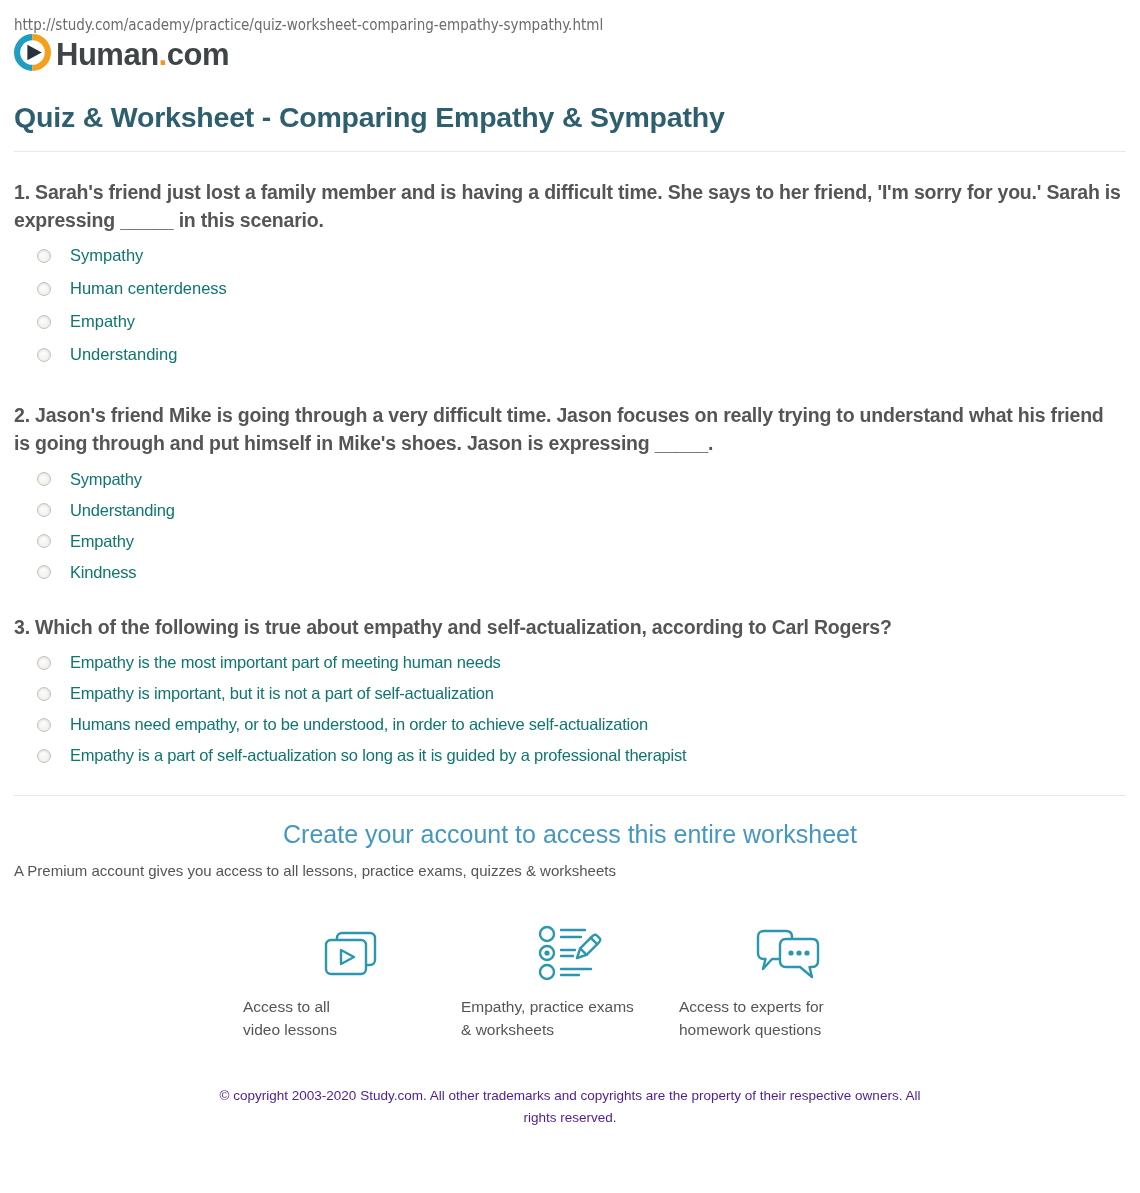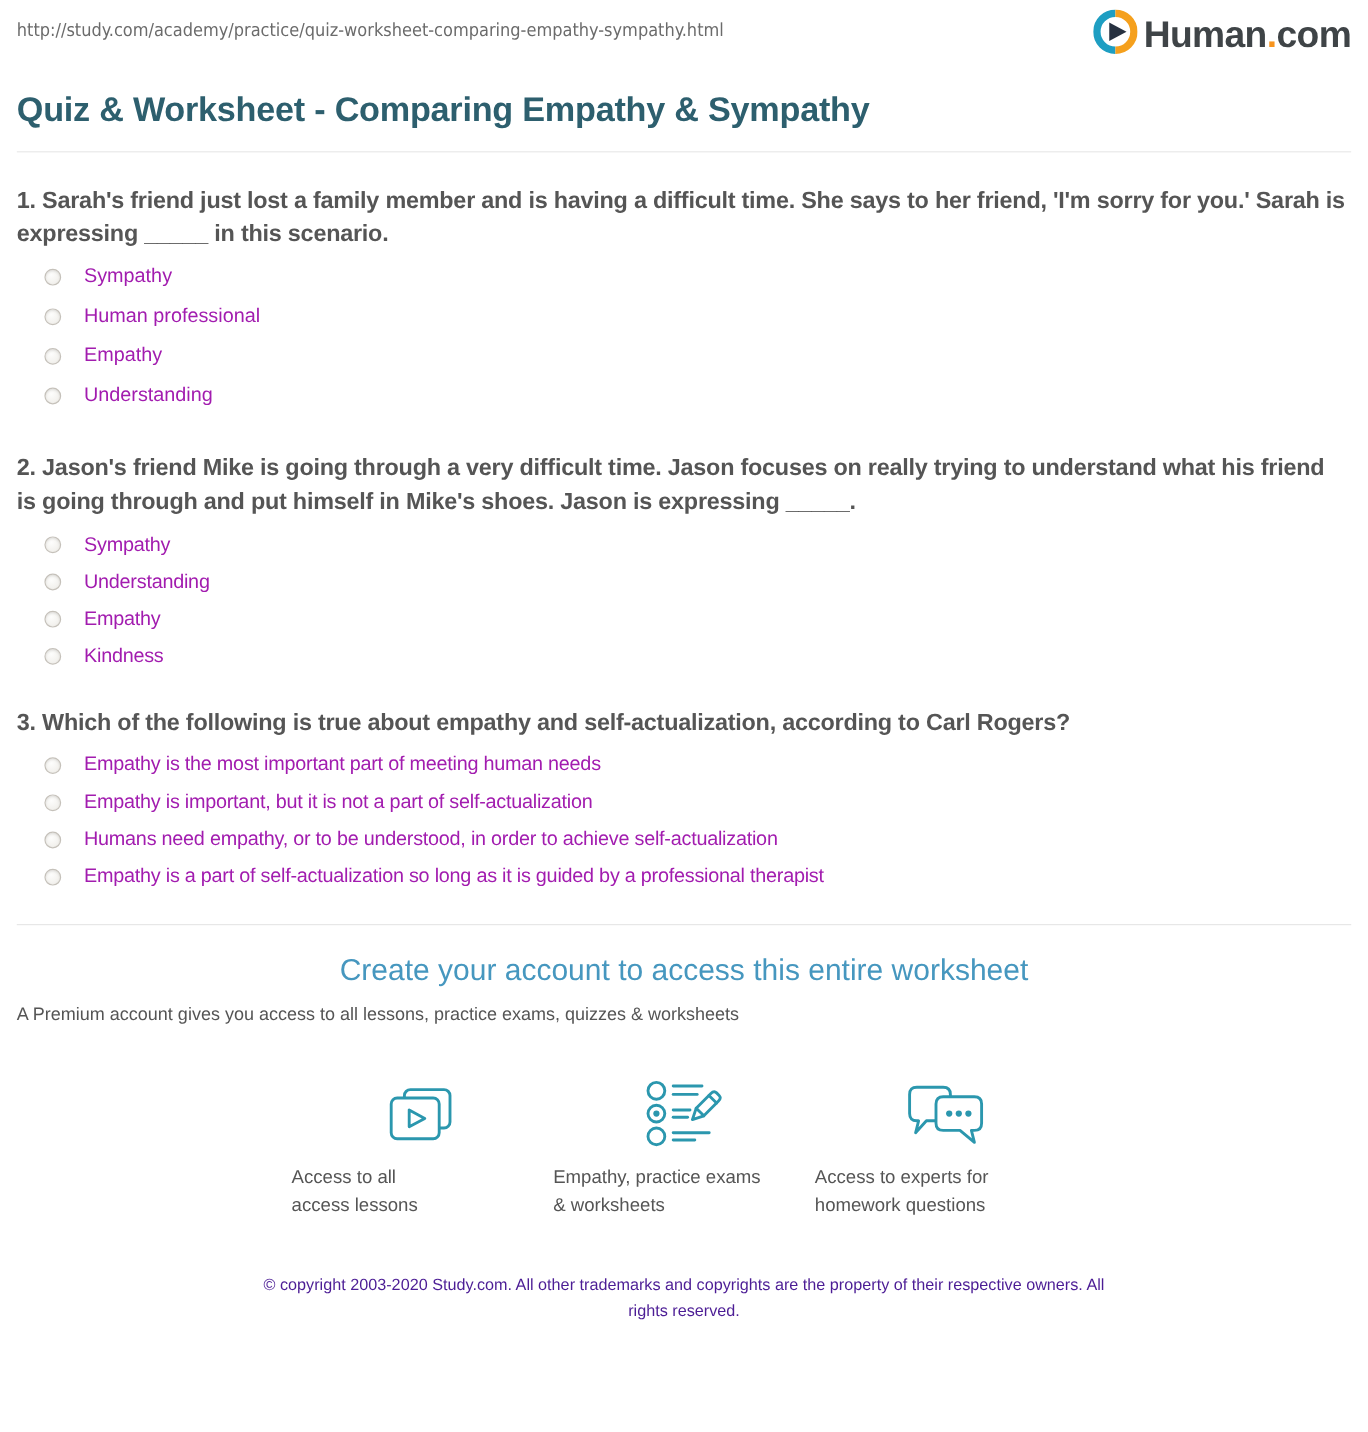--- a/index.html
+++ b/index.html
@@ -1,20 +1,20 @@
 <!DOCTYPE html>
 <html><head>
 <meta charset="utf-8">
 <style>
   html,body{margin:0;padding:0;background:#ffffff;}
   body{width:1140px;min-height:1193px;font-family:"Liberation Sans",sans-serif;-webkit-font-smoothing:antialiased;}
   .page{padding:0 14px;}
 
   
-  .header{display:flex;justify-content:space-between;align-items:flex-start;padding-top:8px;}
+  .header{display:flex;justify-content:space-between;align-items:flex-start;padding-top:8px;flex-direction:column;}
   .url{color:#6b6b6b;font-size:15px;margin-top:8px;font-family:"DejaVu Sans",sans-serif;font-stretch:condensed;}
   .logo{display:flex;align-items:center;gap:5px;cursor:pointer;}
   .logo-text{font-size:31px;font-weight:bold;color:#3f4447;letter-spacing:-0.5px;line-height:36px;}
   .logo-dot{color:#f7941e;}
 
   
   h1.title{color:#2d5f6e;font-size:28.5px;font-weight:bold;letter-spacing:-0.2px;
            margin:26px 0 0 0;padding-bottom:17px;border-bottom:1px solid #e9e9e9;}
 
   
@@ -23,21 +23,21 @@
   .qt-1{margin-top:27px;}
   .qt-2{margin-top:36px;}
   .qt-3{margin-top:30px;}
   .options{margin-top:10px;}
   .option-row{display:flex;align-items:center;padding-left:23px;}
   .options-lg .option-row{margin:10px 0;}
   .options-sm .option-row{margin:8px 0;}
   .radio{width:12px;height:12px;border-radius:50%;border:1px solid #c5c1ba;flex:none;
          background:radial-gradient(circle at 40% 35%, #fdfdfc, #edebe6);
          box-shadow:inset 0 1px 2px rgba(0,0,0,.1);cursor:pointer;}
-  .option-label{margin-left:19px;font-size:16.5px;color:#a21caf;line-height:23px;cursor:pointer;}
+  .option-label{margin-left:19px;font-size:16.5px;color:#0f766e;line-height:23px;cursor:pointer;}
   .options-sm .option-label{letter-spacing:-0.2px;}
 
   
   .cta-section{border-top:1px solid #e7e7e7;margin-top:28px;padding-top:24px;}
   .cta-heading{font-size:25px;font-weight:400;color:#4697bf;text-align:center;margin:0 0 13px;cursor:pointer;}
   .cta-sub{font-size:15px;color:#555;text-align:left;margin:0;}
 
   
   .benefits{display:flex;justify-content:center;margin-top:44px;}
   .benefit{width:218px;text-align:left;}
@@ -71,21 +71,21 @@
 
   <section>
     <p class="question-text qt-1">1. Sarah's friend just lost a family member and is having a difficult time. She says to her friend, 'I'm sorry for you.' Sarah is expressing _____ in this scenario.</p>
     <div class="options options-lg">
       <div class="option-row">
         <span class="radio"></span>
         <span class="option-label">Sympathy</span>
       </div>
       <div class="option-row">
         <span class="radio"></span>
-        <span class="option-label">Human professional</span>
+        <span class="option-label">Human centerdeness</span>
       </div>
       <div class="option-row">
         <span class="radio"></span>
         <span class="option-label">Empathy</span>
       </div>
       <div class="option-row">
         <span class="radio"></span>
         <span class="option-label">Understanding</span>
       </div>
     </div>
@@ -144,21 +144,21 @@
       <div class="benefit">
         <div class="benefit-icon">
           <svg width="56" height="50" viewBox="0 0 56 50" fill="none" stroke="#2b97ae" stroke-width="2.4" stroke-linecap="round" stroke-linejoin="round">
             <rect x="13" y="2" width="38" height="32" rx="5"></rect>
             <rect x="2" y="9" width="40" height="34" rx="5" fill="#ffffff"></rect>
             <path d="M17 19 L17 33 L30 26 Z"></path>
           </svg>
         </div>
         <div class="benefit-label">
           <div>Access to all</div>
-          <div>access lessons</div>
+          <div>video lessons</div>
         </div>
       </div>
 
       <div class="benefit">
         <div class="benefit-icon">
           <svg width="64" height="56" viewBox="0 0 64 56" fill="none" stroke="#2b97ae" stroke-width="2.4" stroke-linecap="round" stroke-linejoin="round">
             <circle cx="9" cy="9" r="7"></circle>
             <circle cx="9" cy="28" r="7"></circle>
             <circle cx="9" cy="47" r="7"></circle>
             <circle cx="9" cy="28" r="2.6" fill="#2b97ae" stroke="none"></circle>

